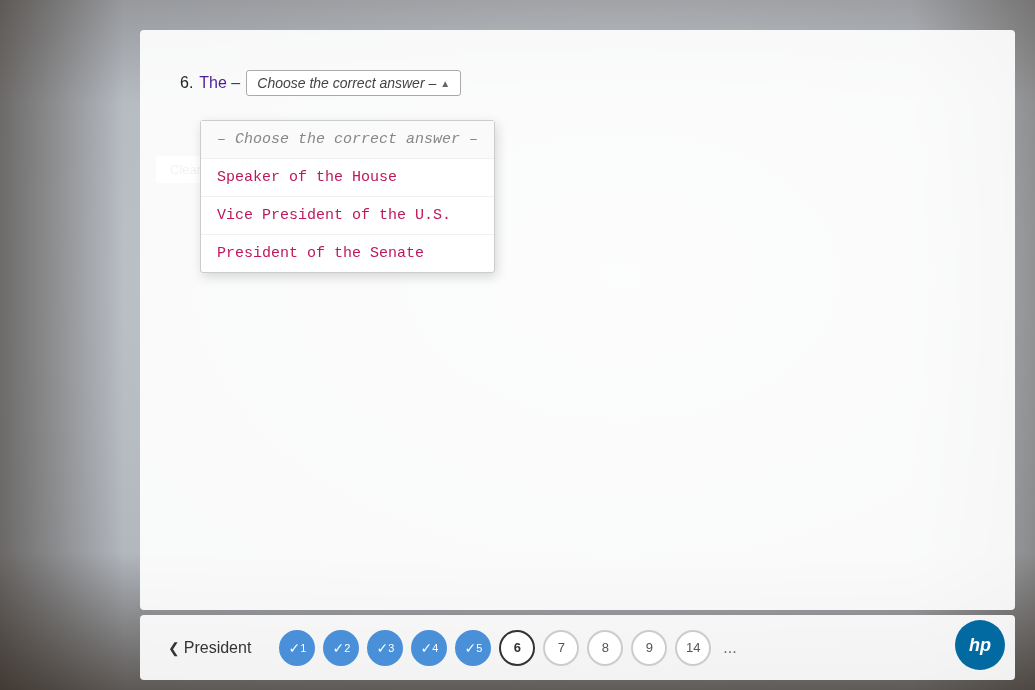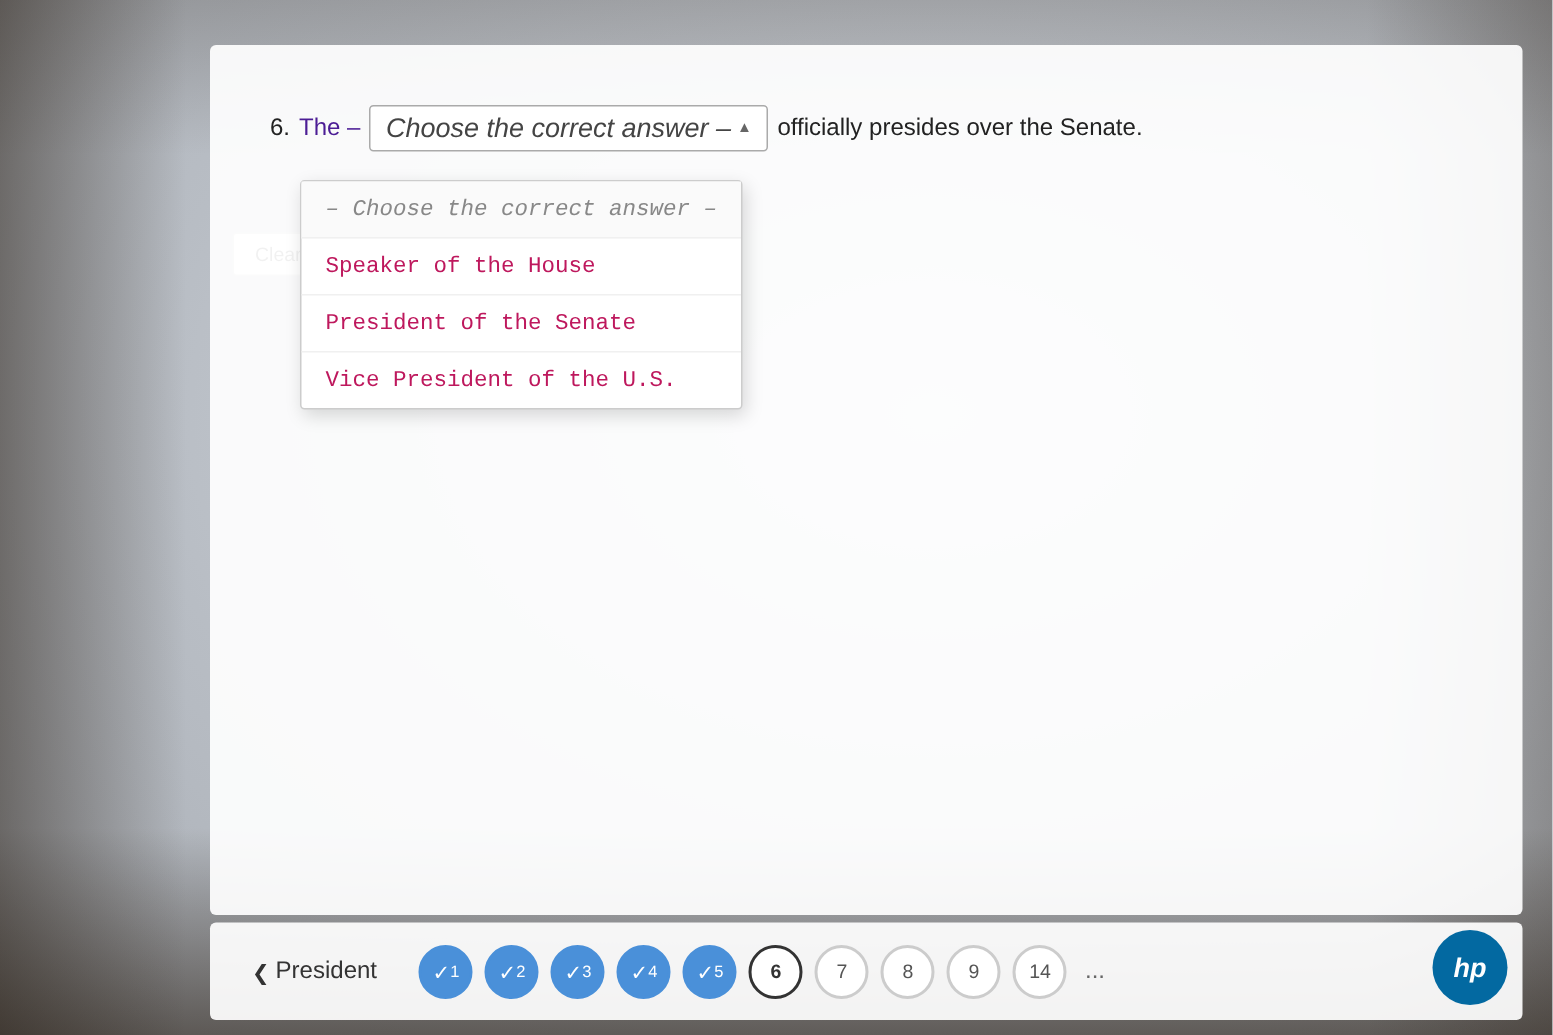--- a/index.html
+++ b/index.html
@@ -242,37 +242,36 @@
 <body>
 
 <div class="bg-pattern"></div>
 
 <div class="content-area">
 
   <div class="question-row">
     <span class="question-number">6.</span>
     <span style="font-size:16px;color:#4c1d95;">The –</span>
     <div class="dropdown-trigger">
-      <span style="font-size:18px;color:#444;font-style:italic;">Choose the correct answer –</span>
+      <span style="font-size:14px;color:#444;font-style:italic;">Choose the correct answer –</span>
       <span class="arrow-up">▲</span>
     </div>
-    <span class="question-suffix">officially presides over the Senate.</span>
   </div>
 </div>
 
 <div class="dropdown-menu">
   <div class="dropdown-item placeholder">– Choose the correct answer –</div>
   <div class="dropdown-item">
     <span>Speaker of the House</span>
   </div>
   <div class="dropdown-item">
+    <span>Vice President of the U.S.</span>
+  </div>
+  <div class="dropdown-item">
     <span>President of the Senate</span>
-  </div>
-  <div class="dropdown-item">
-    <span>Vice President of the U.S.</span>
   </div>
 </div>
 
 <div class="clear-btn">
   <span>Clear A</span>
 </div>
 
 <div class="nav-bar">
   <button class="prev-btn">
     <span class="chevron">❮</span>

